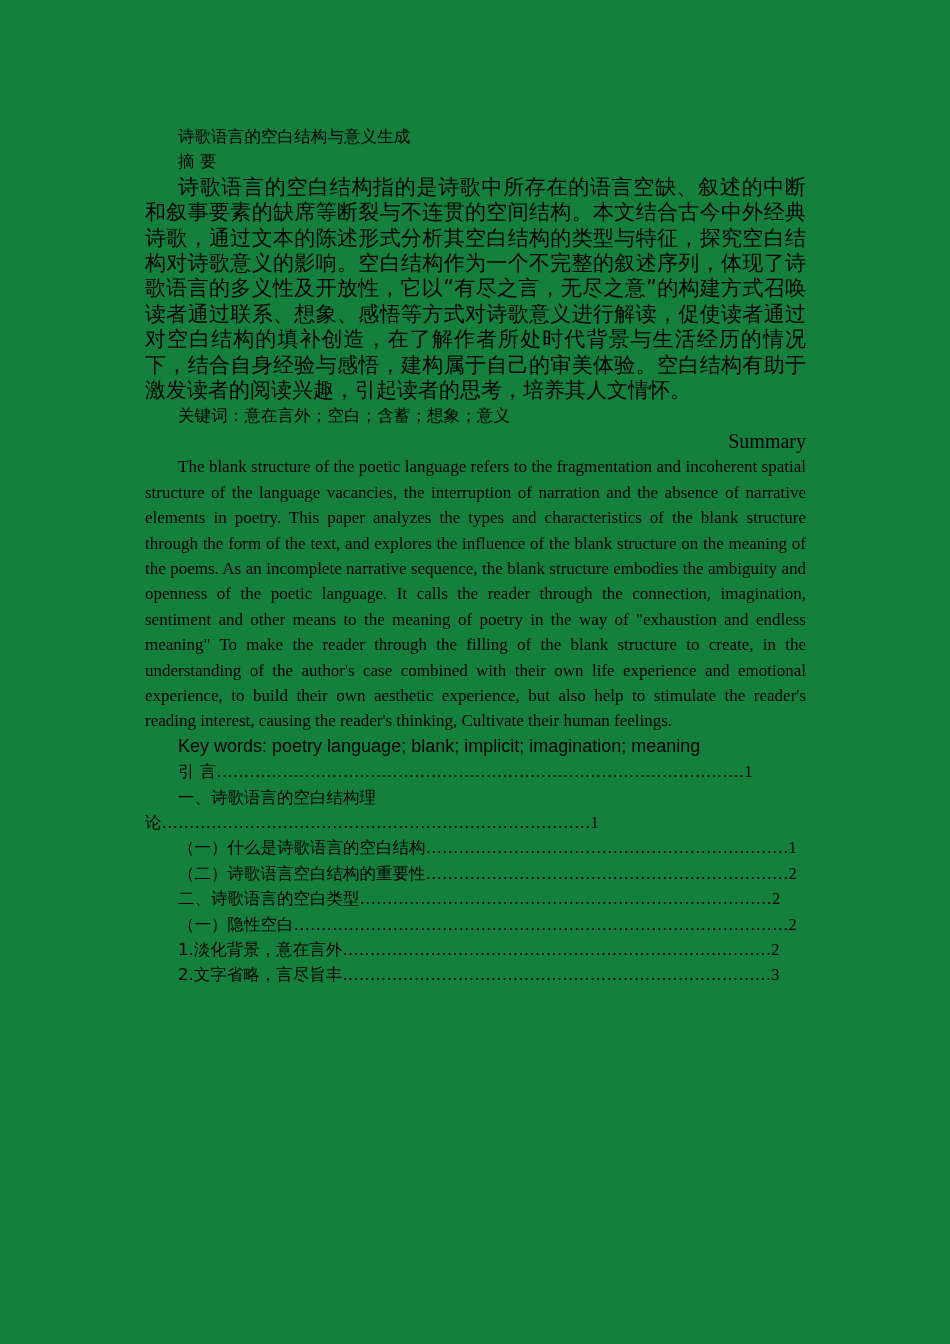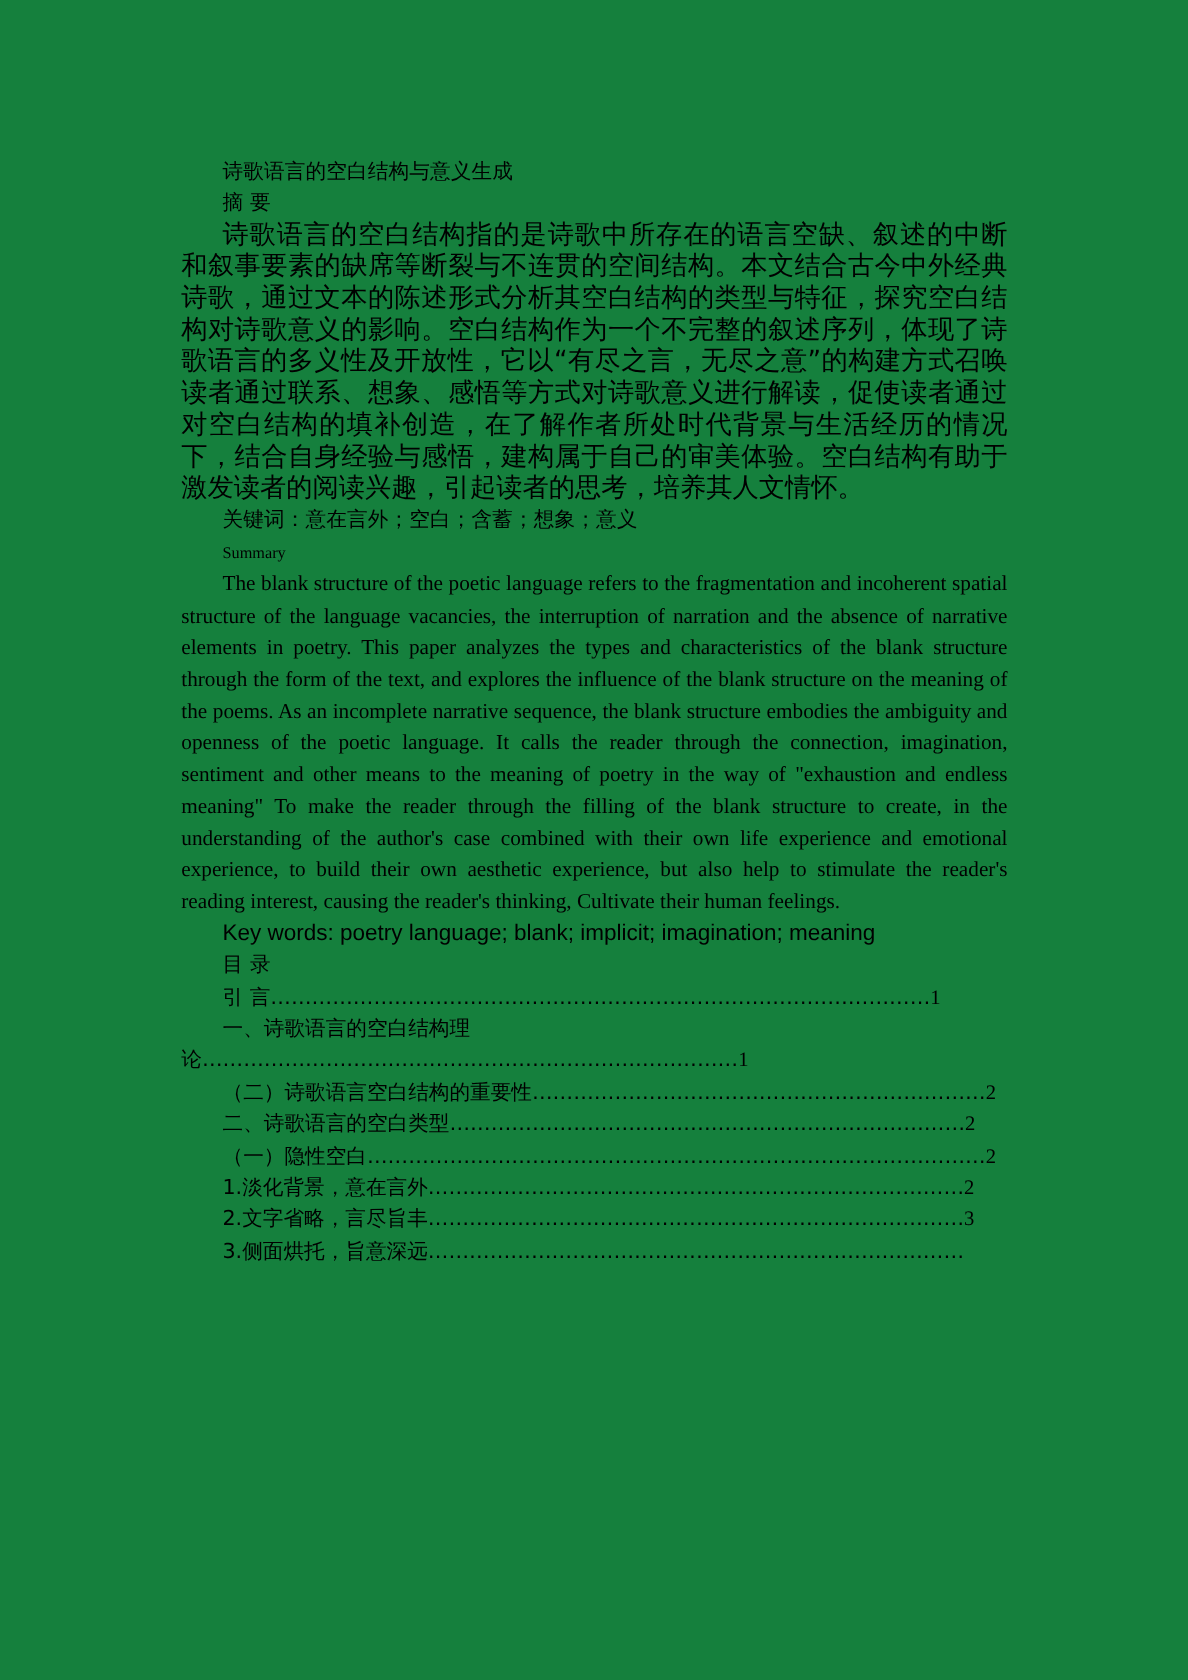--- a/index.html
+++ b/index.html
@@ -57,24 +57,25 @@
     line-height: 25.4px;
     text-align: justify;
     text-indent: 33px;
     margin: 0;
   }
   .para-en.last-justify {
     text-align-last: left;
   }
   .head-en {
     font-family: "Liberation Serif", "DejaVu Serif", serif;
-    font-size: 13px;
+    font-size: 20px;
     line-height: 25.4px;
     text-indent: 33px;
     margin: 0;
+    text-align: right;
   }
   .keywords-en {
     font-family: Liberation Sans, sans-serif;
     font-size: 18px;
     line-height: 25.4px;
     text-indent: 33px;
     margin: 0;
   }
 
   
@@ -113,27 +114,26 @@
     <p class="para-cn">诗歌语言的空白结构指的是诗歌中所存在的语言空缺、叙述的中断和叙事要素的缺席等断裂与不连贯的空间结构。本文结合古今中外经典诗歌，通过文本的陈述形式分析其空白结构的类型与特征，探究空白结构对诗歌意义的影响。空白结构作为一个不完整的叙述序列，体现了诗歌语言的多义性及开放性，它以“有尽之言，无尽之意”的构建方式召唤读者通过联系、想象、感悟等方式对诗歌意义进行解读，促使读者通过对空白结构的填补创造，在了解作者所处时代背景与生活经历的情况下，结合自身经验与感悟，建构属于自己的审美体验。空白结构有助于激发读者的阅读兴趣，引起读者的思考，培养其人文情怀。</p>
 
     <div class="line-cn indent-cn">关键词：意在言外；空白；含蓄；想象；意义</div>
 
     <p class="head-en">Summary</p>
 
     <p class="para-en last-justify">The blank structure of the poetic language refers to the fragmentation and incoherent spatial structure of the language vacancies, the interruption of narration and the absence of narrative elements in poetry. This paper analyzes the types and characteristics of the blank structure through the form of the text, and explores the influence of the blank structure on the meaning of the poems. As an incomplete narrative sequence, the blank structure embodies the ambiguity and openness of the poetic language. It calls the reader through the connection, imagination, sentiment and other means to the meaning of poetry in the way of "exhaustion and endless meaning" To make the reader through the filling of the blank structure to create, in the understanding of the author's case combined with their own life experience and emotional experience, to build their own aesthetic experience, but also help to stimulate the reader's reading interest, causing the reader's thinking, Cultivate their human feelings.</p>
 
     <p class="keywords-en">Key words: poetry language; blank; implicit; imagination; meaning</p>
 
-    <div class="line-cn indent-cn">目 录</div>
 
     <div class="toc">
         <div class="toc-entry"><span>引 言</span><span class="leader">……………………………………………………………………………………</span><span class="pagenum">1</span></div>
         <div class="toc-entry"><span>一、诗歌语言的空白结构理论</span><span class="leader">……………………………………………………………………</span><span class="pagenum">1</span></div>
+        <div class="toc-entry"><span>（一）什么是诗歌语言的空白结构</span><span class="leader">…………………………………………………………</span><span class="pagenum">1</span></div>
         <div class="toc-entry"><span>（二）诗歌语言空白结构的重要性</span><span class="leader">…………………………………………………………</span><span class="pagenum">2</span></div>
         <div class="toc-entry"><span>二、诗歌语言的空白类型</span><span class="leader">…………………………………………………………………</span><span class="pagenum">2</span></div>
         <div class="toc-entry"><span>（一）隐性空白</span><span class="leader">………………………………………………………………………………</span><span class="pagenum">2</span></div>
         <div class="toc-entry"><span>1.淡化背景，意在言外</span><span class="leader">……………………………………………………………………</span><span class="pagenum">2</span></div>
         <div class="toc-entry"><span>2.文字省略，言尽旨丰</span><span class="leader">……………………………………………………………………</span><span class="pagenum">3</span></div>
-        <div class="toc-entry"><span>3.侧面烘托，旨意深远</span><span class="leader">……………………………………………………………………</span><span class="pagenum"></span></div>
       </div>
 
   </div>
 </div>
 
 </body></html>

